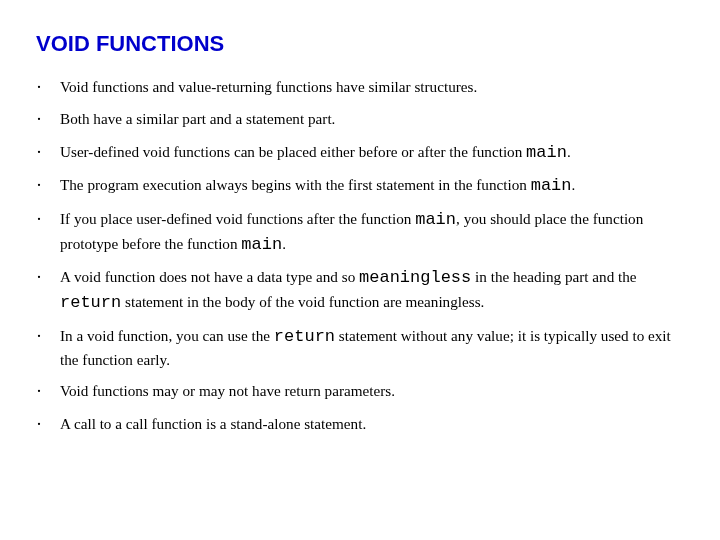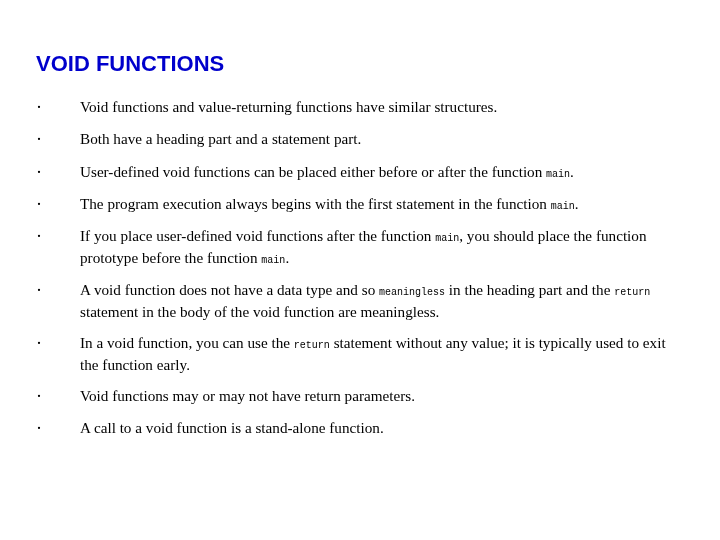--- a/index.html
+++ b/index.html
@@ -18,21 +18,20 @@
       padding: 28px 36px 28px 36px;
       overflow: hidden;
     }
 
     .page-title {
       font-size: 22px;
       font-weight: bold;
       color: #0000cc;
       margin-bottom: 16px;
       font-family: Arial, Helvetica, sans-serif;
-      margin-top: 20px;
     }
 
     .bullet-list {
       list-style: none;
       padding: 0;
     }
 
     .bullet-list li {
       display: flex;
       align-items: flex-start;
@@ -43,43 +42,42 @@
     .bullet-dot {
       min-width: 18px;
       font-size: 18px;
       line-height: 1.3;
       margin-right: 6px;
       color: #000;
     }
 
     .bullet-text {
       flex: 1;
-      margin-left: 20px;
     }
 
     code, .mono {
       font-family: "Courier New", Courier, monospace;
-      font-size: 10px;
+      font-size: 17px;
     }
   </style>
 </head>
 <body>
 
 <div class="page-title">VOID FUNCTIONS</div>
 
 <ul class="bullet-list">
 
   <li>
     <span class="bullet-dot">·</span>
     <span class="bullet-text">Void functions and value-returning functions have similar structures.</span>
   </li>
 
   <li>
     <span class="bullet-dot">·</span>
-    <span class="bullet-text">Both have a heading part and a statement part.</span>
+    <span class="bullet-text">Both have a similar part and a statement part.</span>
   </li>
 
   <li>
     <span class="bullet-dot">·</span>
     <span class="bullet-text">User-defined void functions can be placed either before or after the
       function <code>main</code>.</span>
   </li>
 
   <li>
     <span class="bullet-dot">·</span>
@@ -106,16 +104,16 @@
       value; it is typically used to exit the function early.</span>
   </li>
 
   <li>
     <span class="bullet-dot">·</span>
     <span class="bullet-text">Void functions may or may not have return parameters.</span>
   </li>
 
   <li>
     <span class="bullet-dot">·</span>
-    <span class="bullet-text">A call to a void function is a stand-alone function.</span>
+    <span class="bullet-text">A call to a call function is a stand-alone statement.</span>
   </li>
 
 </ul>
 
 </body></html>

